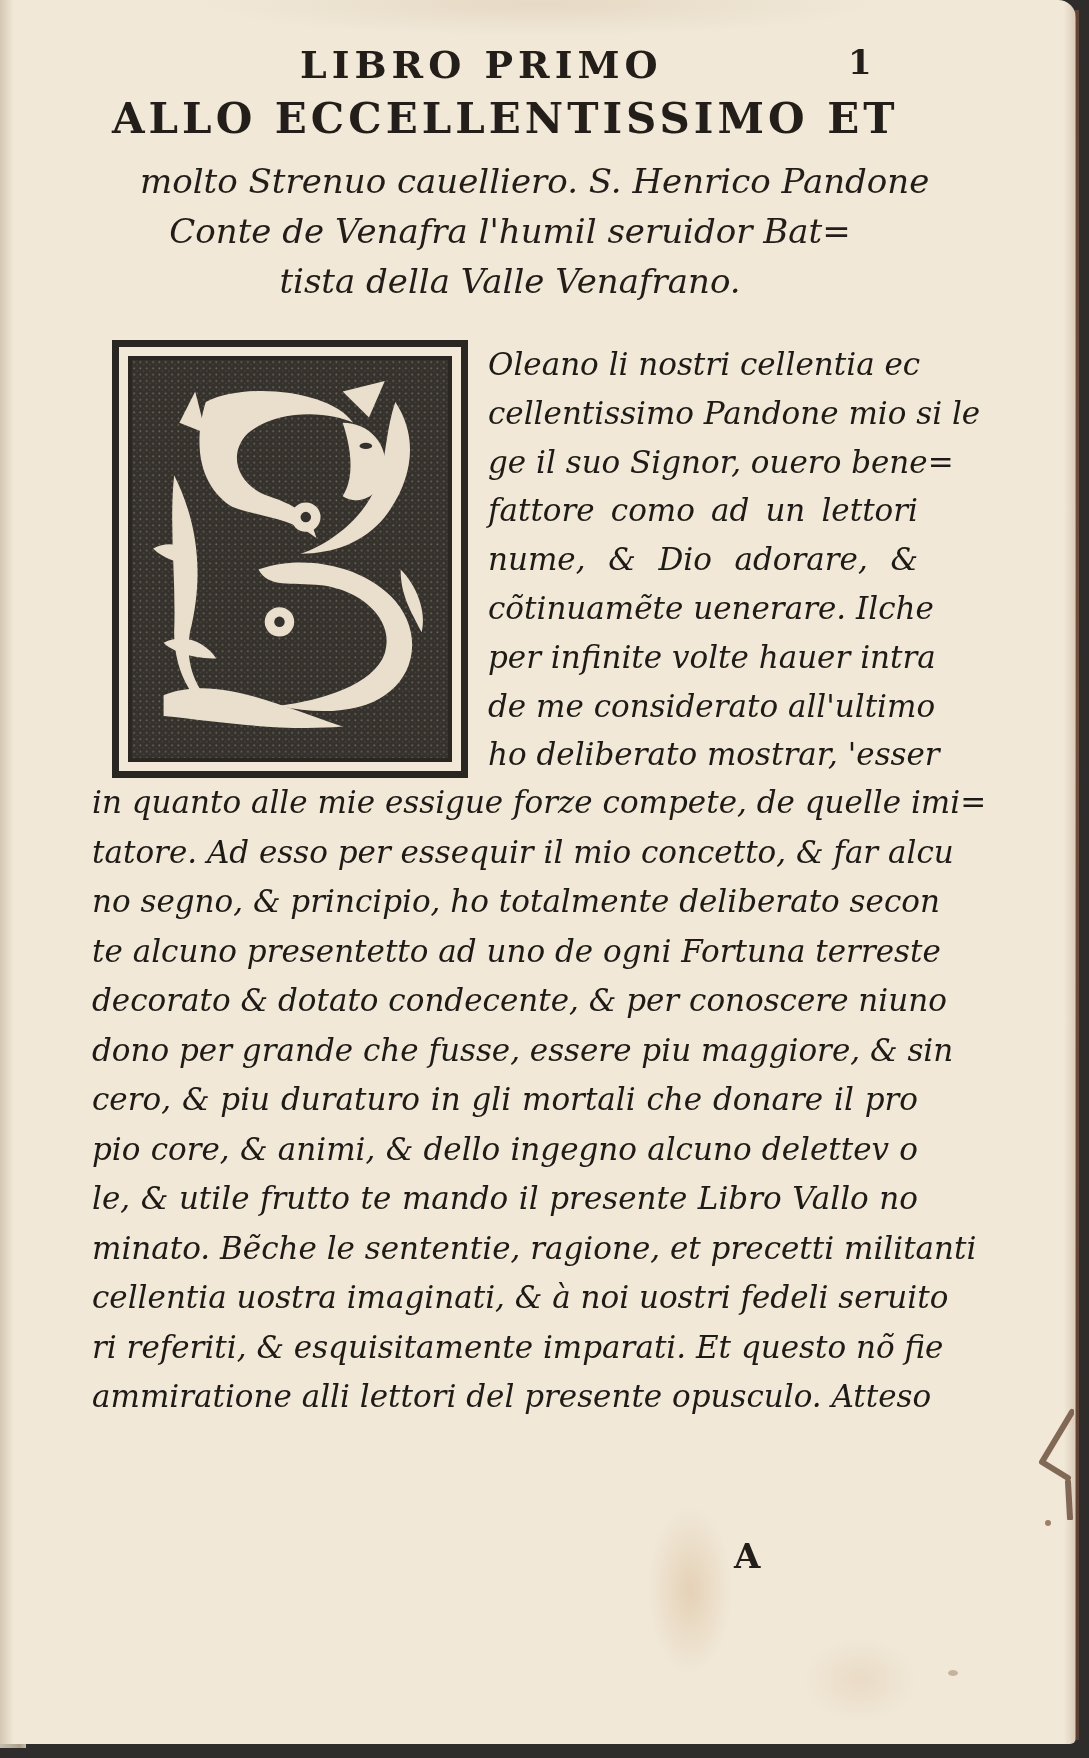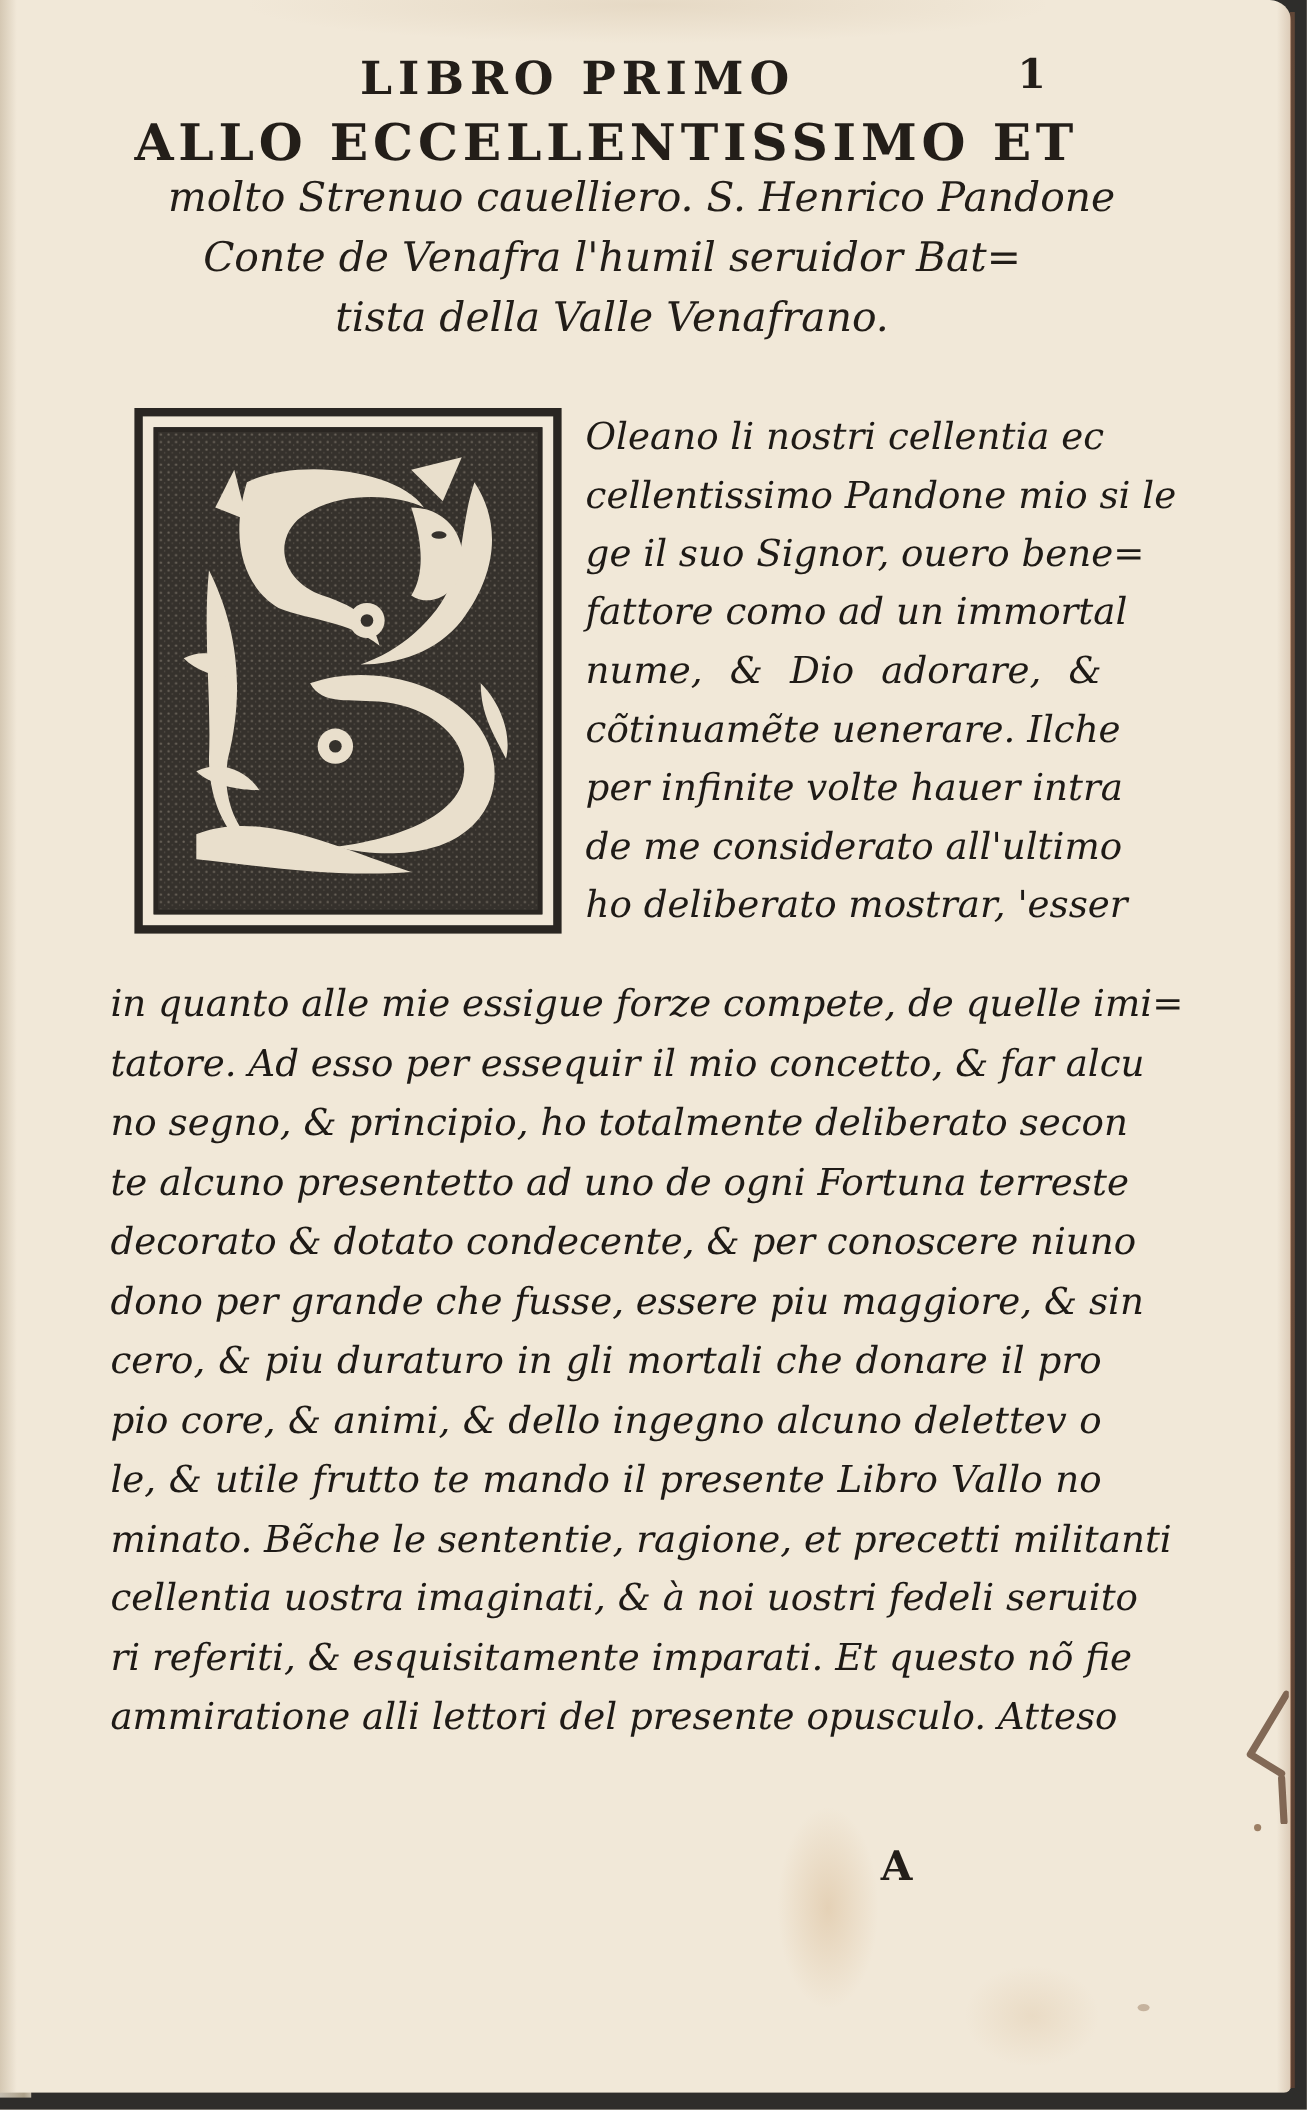--- a/index.html
+++ b/index.html
@@ -66,21 +66,21 @@
     background: #3a3631;
     overflow: hidden;
   }
   .initial-inner svg { width: 100%; height: 100%; display: block; }
   .body-text {
     position: absolute;
     font-family: "DejaVu Serif", serif; font-style: italic;
     font-size: 31px; color: #1e1a16;
   }
   .narrow { left: 488px; top: 340px; width: 430px; line-height: 48.8px; }
-  .wide { left: 92px; top: 778px; width: 826px; line-height: 49.5px; margin-top: 35px; }
+  .wide { left: 92px; top: 778px; width: 826px; line-height: 49.5px; }
   .line { white-space: nowrap; text-align: justify; text-align-last: justify; display: block; }
   .signature {
     position: absolute; left: 734px; top: 1536px;
     font-size: 34px; font-weight: bold; color: #231e19;
   }
   .stain {
     position: absolute; border-radius: 50%;
     background: rgba(110,70,40,0.65);
   }
   .mark-bracket {
@@ -93,21 +93,21 @@
 <div class="gutter-leaf"></div>
 
 <div class="page">
 
   <div class="running-head">LIBRO PRIMO</div>
   <div class="folio">1</div>
 
   <div class="title-caps">ALLO ECCELLENTISSIMO ET</div>
 
   <div class="dedication">
-    <div style="margin-top:0">molto Strenuo cauelliero. S. Henrico Pandone</div>
+    <div style="margin-top:16px">molto Strenuo cauelliero. S. Henrico Pandone</div>
     <div>Conte de Venafra l'humil seruidor Bat=</div>
     <div>tista della Valle Venafrano.</div>
   </div>
 
   <div class="initial">
     <div class="initial-inner">
       <svg viewBox="0 0 300 380" preserveAspectRatio="none">
         <defs>
           <pattern id="speck" width="6" height="6" patternUnits="userSpaceOnUse">
             <rect width="6" height="6" fill="#35312c"></rect>
@@ -141,21 +141,21 @@
           <ellipse cx="222" cy="82" rx="6" ry="3"></ellipse>
         </g>
       </svg>
     </div>
   </div>
 
   <div class="body-text narrow">
     <span class="line">Oleano li nostri cellentia ec</span>
     <span class="line">cellentissimo Pandone mio si le</span>
     <span class="line">ge il suo Signor, ouero bene=</span>
-    <span class="line">fattore como ad un immortal</span>
+    <span class="line">fattore como ad un lettori</span>
     <span class="line">nume, &amp; Dio adorare, &amp;</span>
     <span class="line">cõtinuamẽte uenerare. Ilche</span>
     <span class="line">per infinite volte hauer intra</span>
     <span class="line">de me considerato all'ultimo</span>
     <span class="line">ho deliberato mostrar, 'esser</span>
   </div>
 
   <div class="body-text wide">
     <span class="line">in quanto alle mie essigue forze compete, de quelle imi=</span>
     <span class="line">tatore. Ad esso per essequir il mio concetto, &amp; far alcu</span>

